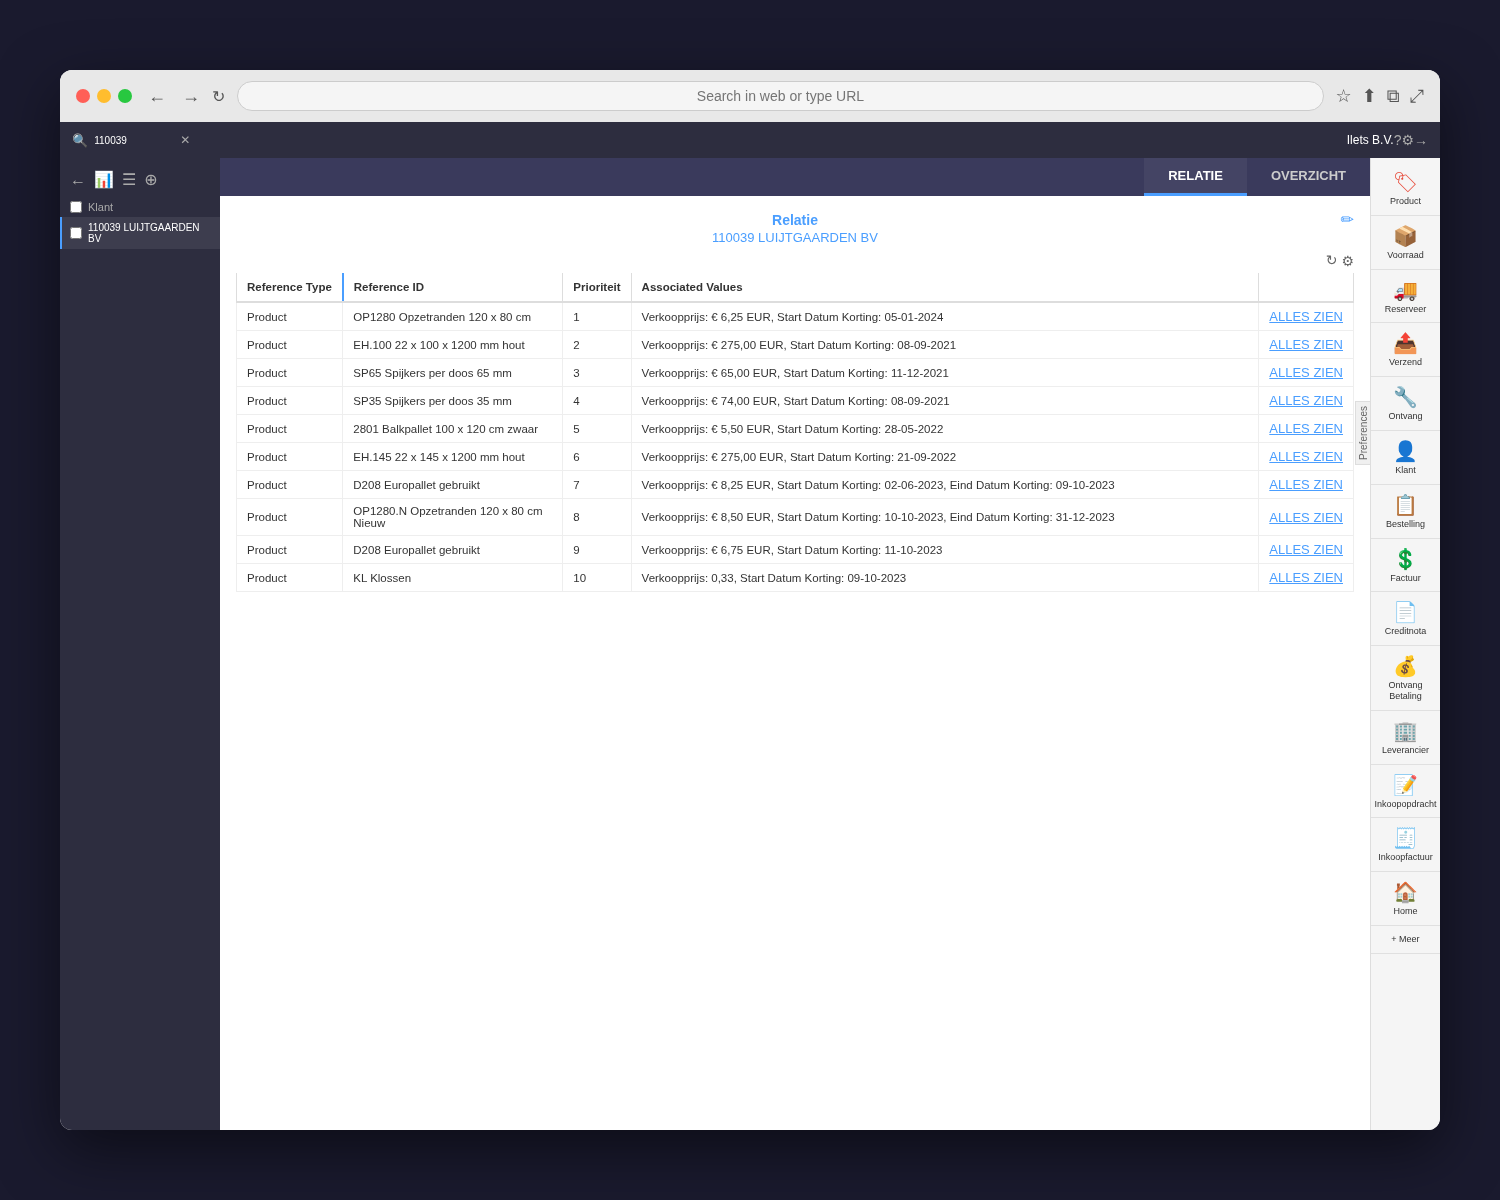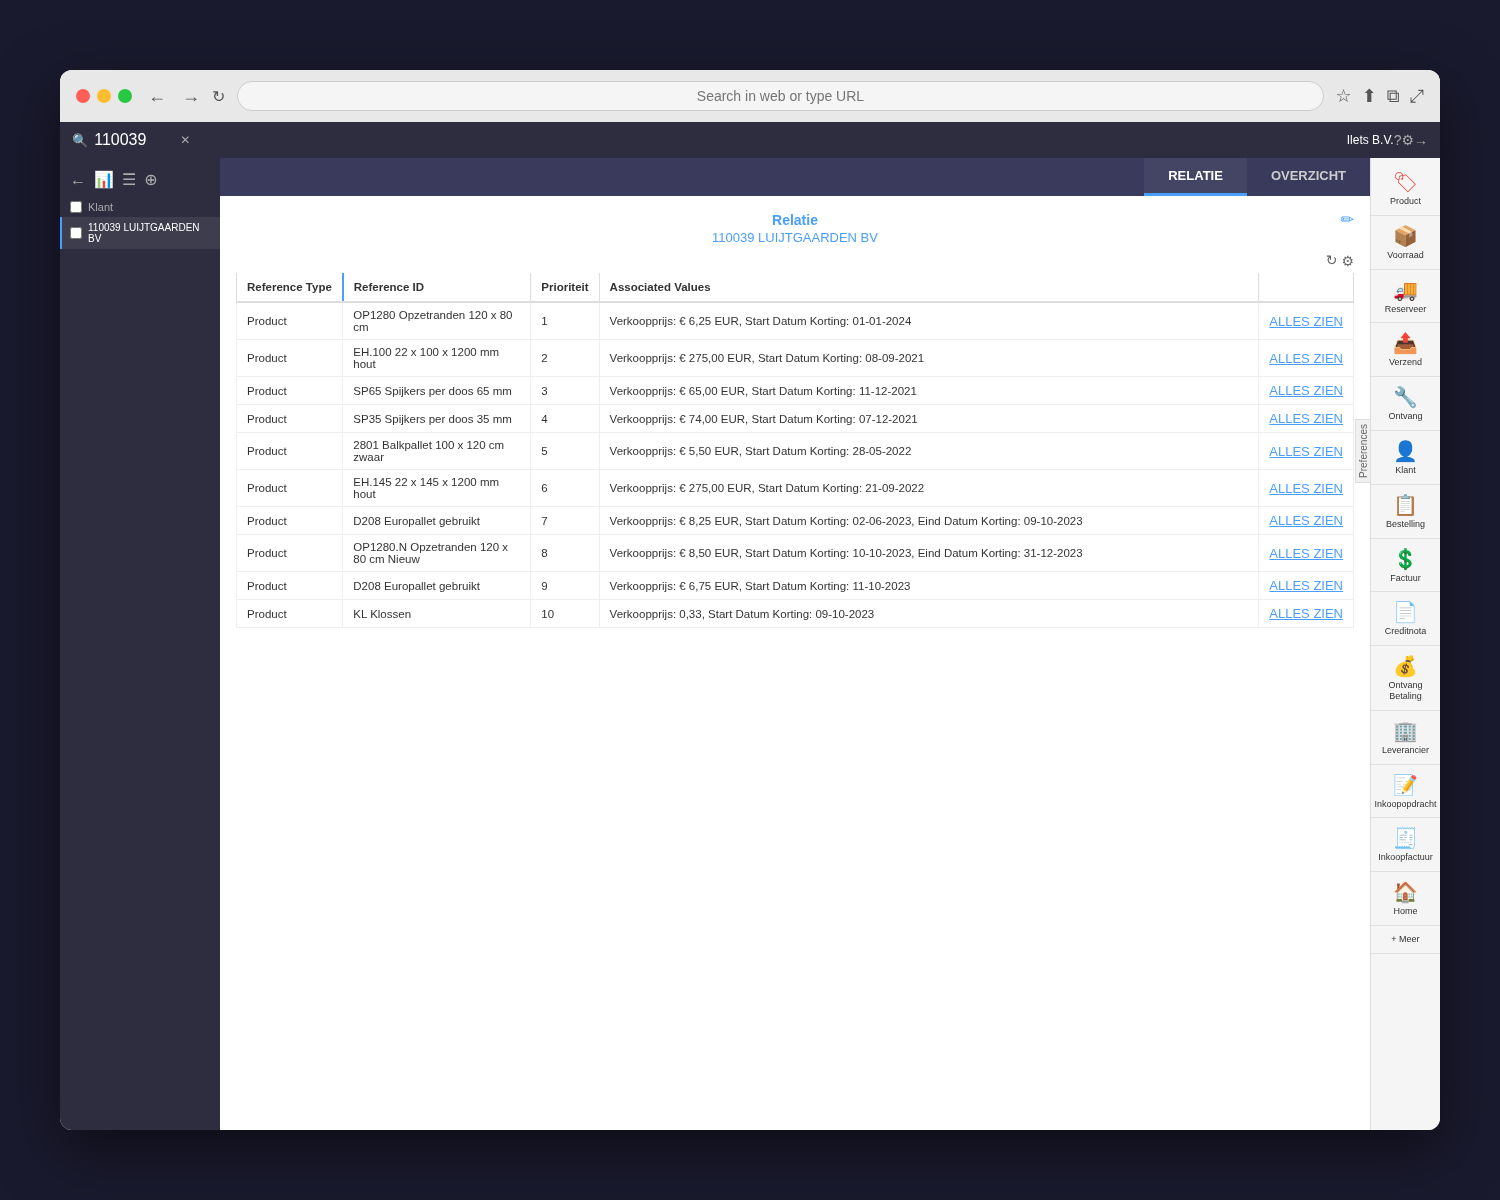--- a/index.html
+++ b/index.html
@@ -69,21 +69,21 @@
       height: 36px;
       min-height: 36px;
     }
 
     .search-area { display: flex; align-items: center; gap: 6px; }
     .search-icon { color: #aaa; font-size: 13px; }
     .search-input-top {
       background: transparent;
       border: none;
       color: #fff;
-      font-size: 16px;
+      font-size: 10px;
       outline: none;
       width: 80px;
     }
     .search-close { color: #aaa; font-size: 12px; cursor: pointer; }
 
     .top-right { display: flex; align-items: center; gap: 0; }
     .company-name { color: #fff; font-size: 12px; }
     .top-icon-btn { background: none; border: none; color: #aaa; cursor: pointer; font-size: 14px; }
 
     
@@ -227,21 +227,21 @@
       position: sticky;
       top: 0;
       background: #fff;
       z-index: 1;
     }
 
     .data-table th:first-child { border-left: 1px solid #ddd; }
     .data-table th:last-child { border-right: 1px solid #ddd; }
 
     .th-reference-type { width: 90px; }
-    .th-reference-id { width: 188px; background: rgba(74, 158, 255, 0.08); border-left: 2px solid #4a9eff !important; }
+    .th-reference-id { width: 220px; background: rgba(74, 158, 255, 0.08); border-left: 2px solid #4a9eff !important; }
     .th-prioriteit { width: 60px; }
     .th-associated { width: auto; }
     .th-actions { width: 90px; }
 
     .data-table td {
       padding: 6px 10px;
       border-bottom: 1px solid #eee;
       border-right: 1px solid #eee;
       color: #333;
       vertical-align: middle;
@@ -396,42 +396,42 @@
                     <th class="th-prioriteit">Prioriteit</th>
                     <th class="th-associated">Associated Values</th>
                     <th class="th-actions"></th>
                   </tr>
                 </thead>
                 <tbody id="table-body">
                 <tr>
       <td>Product</td>
       <td>OP1280 Opzetranden 120 x 80 cm</td>
       <td>1</td>
-      <td>Verkoopprijs: € 6,25 EUR, Start Datum Korting: 01-01-2024</td>
+      <td>Verkoopprijs: € 6,25 EUR, Start Datum Korting: 05-01-2024</td>
       <td><a class="alles-zien-link">ALLES ZIEN</a></td>
     </tr>
                     <tr>
       <td>Product</td>
       <td>EH.100 22 x 100 x 1200 mm hout</td>
       <td>2</td>
       <td>Verkoopprijs: € 275,00 EUR, Start Datum Korting: 08-09-2021</td>
       <td><a class="alles-zien-link">ALLES ZIEN</a></td>
     </tr>
                     <tr>
       <td>Product</td>
       <td>SP65 Spijkers per doos 65 mm</td>
       <td>3</td>
       <td>Verkoopprijs: € 65,00 EUR, Start Datum Korting: 11-12-2021</td>
       <td><a class="alles-zien-link">ALLES ZIEN</a></td>
     </tr>
                     <tr>
       <td>Product</td>
       <td>SP35 Spijkers per doos 35 mm</td>
       <td>4</td>
-      <td>Verkoopprijs: € 74,00 EUR, Start Datum Korting: 07-12-2021</td>
+      <td>Verkoopprijs: € 74,00 EUR, Start Datum Korting: 08-09-2021</td>
       <td><a class="alles-zien-link">ALLES ZIEN</a></td>
     </tr>
                     <tr>
       <td>Product</td>
       <td>2801 Balkpallet 100 x 120 cm zwaar</td>
       <td>5</td>
       <td>Verkoopprijs: € 5,50 EUR, Start Datum Korting: 28-05-2022</td>
       <td><a class="alles-zien-link">ALLES ZIEN</a></td>
     </tr>
                     <tr>

